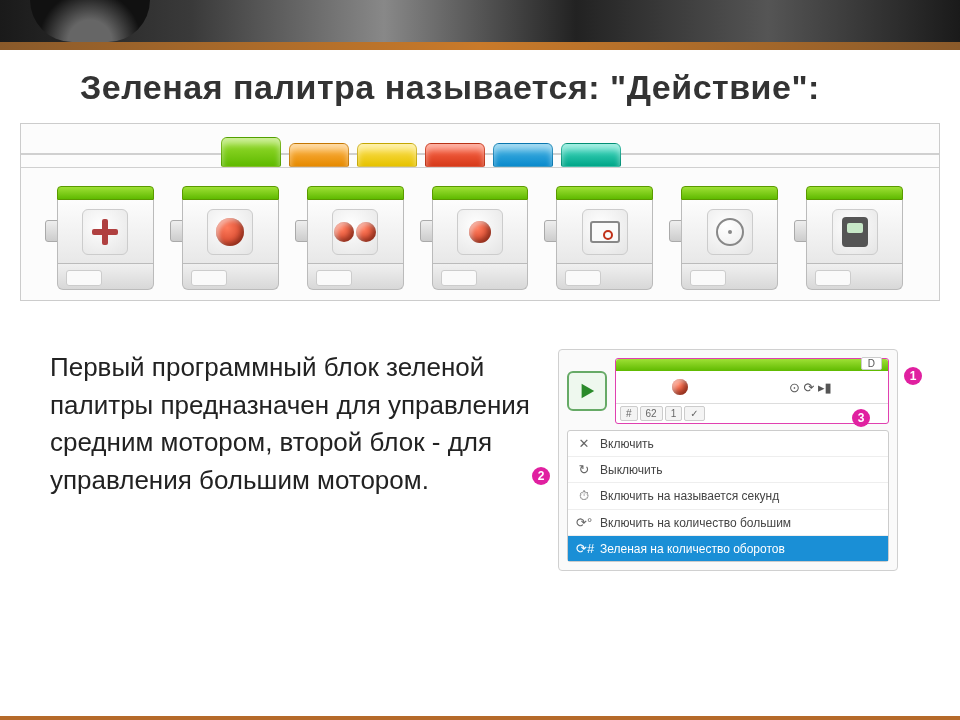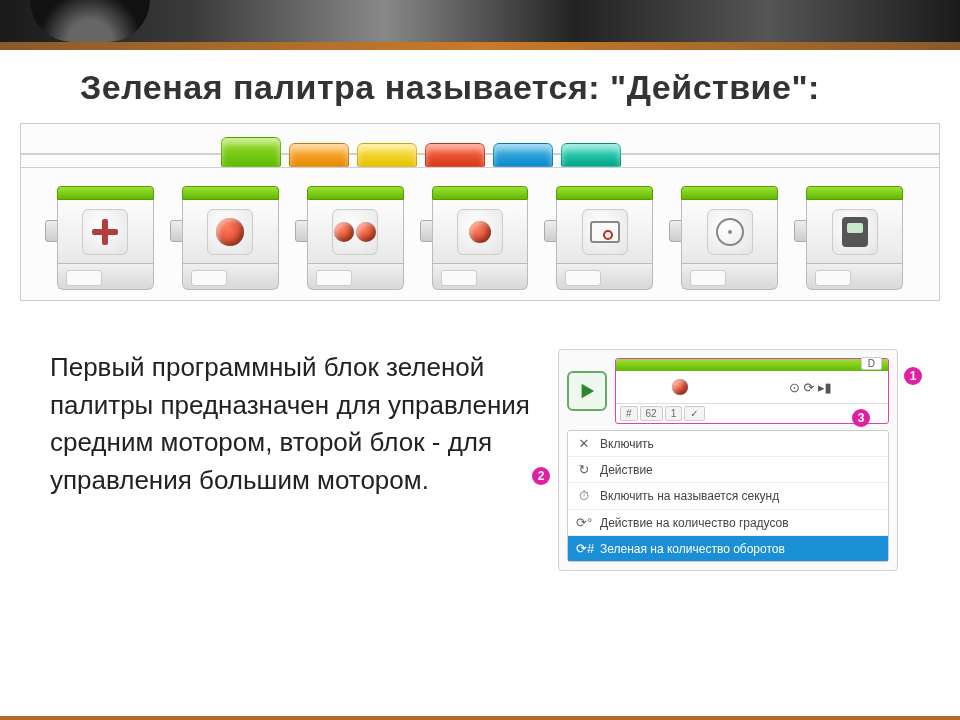--- a/index.html
+++ b/index.html
@@ -374,29 +374,29 @@
         </div>
       </div>
 
       <div class="menu-list">
         <div class="menu-item">
           <span class="mi-icon">✕</span>
           <span>Включить</span>
         </div>
         <div class="menu-item">
           <span class="mi-icon">↻</span>
-          <span>Действие</span>
+          <span>Выключить</span>
         </div>
         <div class="menu-item">
           <span class="mi-icon">⏱</span>
           <span>Включить на называется секунд</span>
         </div>
         <div class="menu-item">
           <span class="mi-icon">⟳°</span>
-          <span>Действие на количество градусов</span>
+          <span>Включить на количество большим</span>
         </div>
         <div class="menu-item sel">
           <span class="mi-icon">⟳#</span>
           <span>Зеленая на количество оборотов</span>
         </div>
       </div>
     </div>
     <div class="num-badge b1">1</div>
     <div class="num-badge b2">2</div>
     <div class="num-badge b3">3</div>

